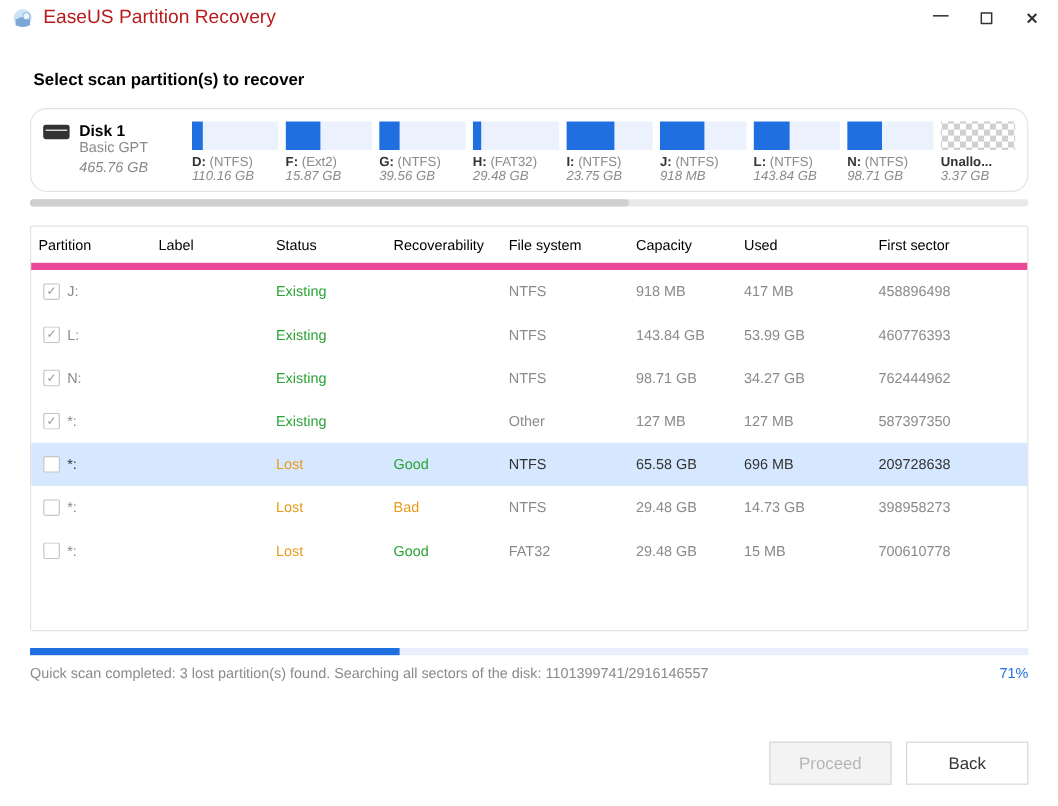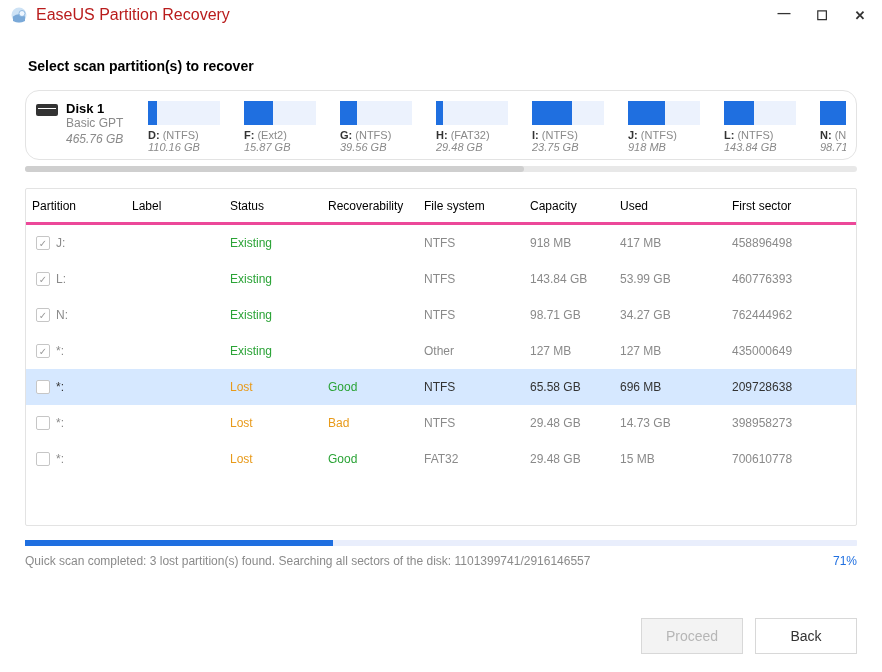--- a/index.html
+++ b/index.html
@@ -18,36 +18,36 @@
     .section-title { font-size: 14px; font-weight: 600; margin: 28px 3px 16px; color: #000; }
 
     
     .overview { border: 1px solid #e3e3e3; border-radius: 14px; padding: 10px 10px 6px 10px; display: flex; gap: 16px; align-items: flex-start; }
     .disk-info { display: flex; gap: 8px; align-items: flex-start; min-width: 96px; }
     .disk-icon { width: 22px; height: 12px; background: #333; border-radius: 2px; margin-top: 3px; position: relative; }
     .disk-icon::after { content: ""; position: absolute; left:2px; right:2px; top:4px; height:1px; background:#fff; }
     .disk-name { font-size: 13px; font-weight: bold; }
     .disk-sub  { font-size: 12px; color: #8a8a8a; line-height: 1.3; }
 
-    .part-strip { display: flex; gap: 24px; flex: 1; overflow: hidden; }
+    .part-strip { display: flex; gap: 6px; flex: 1; overflow: hidden; margin-left: 12px; }
     .pcard { min-width: 72px; }
     .pbar  { height: 24px; background: #ecf2fd; position: relative; overflow: hidden; }
     .pbar .fill { position: absolute; top: 0; bottom: 0; left: 0; background: #1f6fe0; }
     .pbar.unalloc { background: repeating-conic-gradient(#d0d0d0 0% 25%, #fff 0% 50%) 50% / 10px 10px; }
     .plabel { font-size: 11px; margin-top: 4px; white-space: nowrap; }
     .plabel b { color: #333; font-weight: 600; }
     .plabel span { color: #8a8a8a; }
     .psize { font-size: 11px; color: #8a8a8a; font-style: italic; }
     .overview-scroll { margin-top: 6px; height: 6px; background: #e8e8e8; border-radius: 3px; position: relative; }
     .overview-scroll .thumb { position: absolute; left:0; width:60%; top:0; bottom:0; background:#cfcfcf; border-radius:3px; }
 
     
     .table { margin-top: 16px; border: 1px solid #e3e3e3; border-radius: 2px; height: 338px; display: flex; flex-direction: column; }
     .thead, .trow { display: flex; align-items: center; font-size: 12px; }
-    .thead { height: 36px; border-bottom: 3px solid #ec4899; color: #000; }
+    .thead { height: 36px; border-bottom: 6px solid #ec4899; color: #000; }
     .trow  { height: 36px; color: #8a8a8a; }
     .trow.selected { background: #d6e8ff; color: #333; }
     .th, .td { padding-left: 6px; overflow: hidden; text-overflow: ellipsis; white-space: nowrap; }
     .c-part   { width: 100px; display:flex; align-items:center; gap:6px; }
     .c-label  { width: 98px; }
     .c-status { width: 98px; }
     .c-recov  { width: 96px; }
     .c-fs     { width: 106px; }
     .c-cap    { width: 90px; }
     .c-used   { width: 112px; }
@@ -223,21 +223,21 @@
           <div class="td c-part">
             <div class="checkbox checked"></div>
             <span>*:</span>
           </div>
           <div class="td c-label"></div>
           <div class="td c-status status-existing">Existing</div>
           <div class="td c-recov"></div>
           <div class="td c-fs">Other</div>
           <div class="td c-cap">127 MB</div>
           <div class="td c-used">127 MB</div>
-          <div class="td c-sector">435000649</div>
+          <div class="td c-sector">587397350</div>
         </div>
         <div class="trow selected">
           <div class="td c-part">
             <div class="checkbox"></div>
             <span>*:</span>
           </div>
           <div class="td c-label"></div>
           <div class="td c-status status-lost">Lost</div>
           <div class="td c-recov recov-good">Good</div>
           <div class="td c-fs">NTFS</div>

